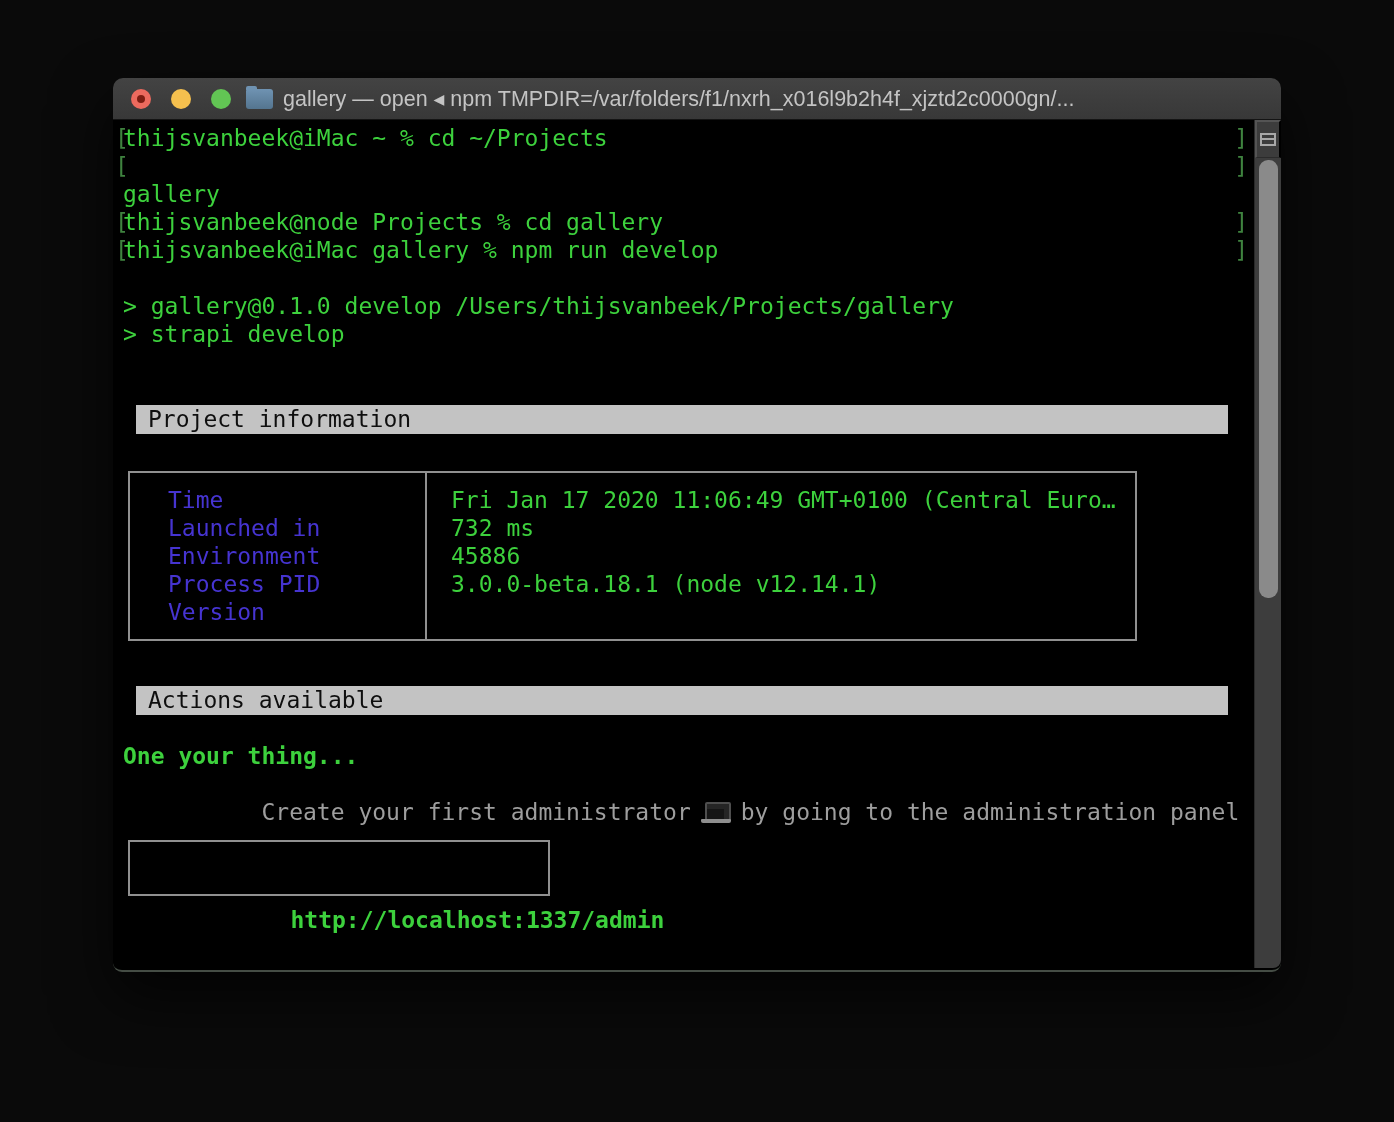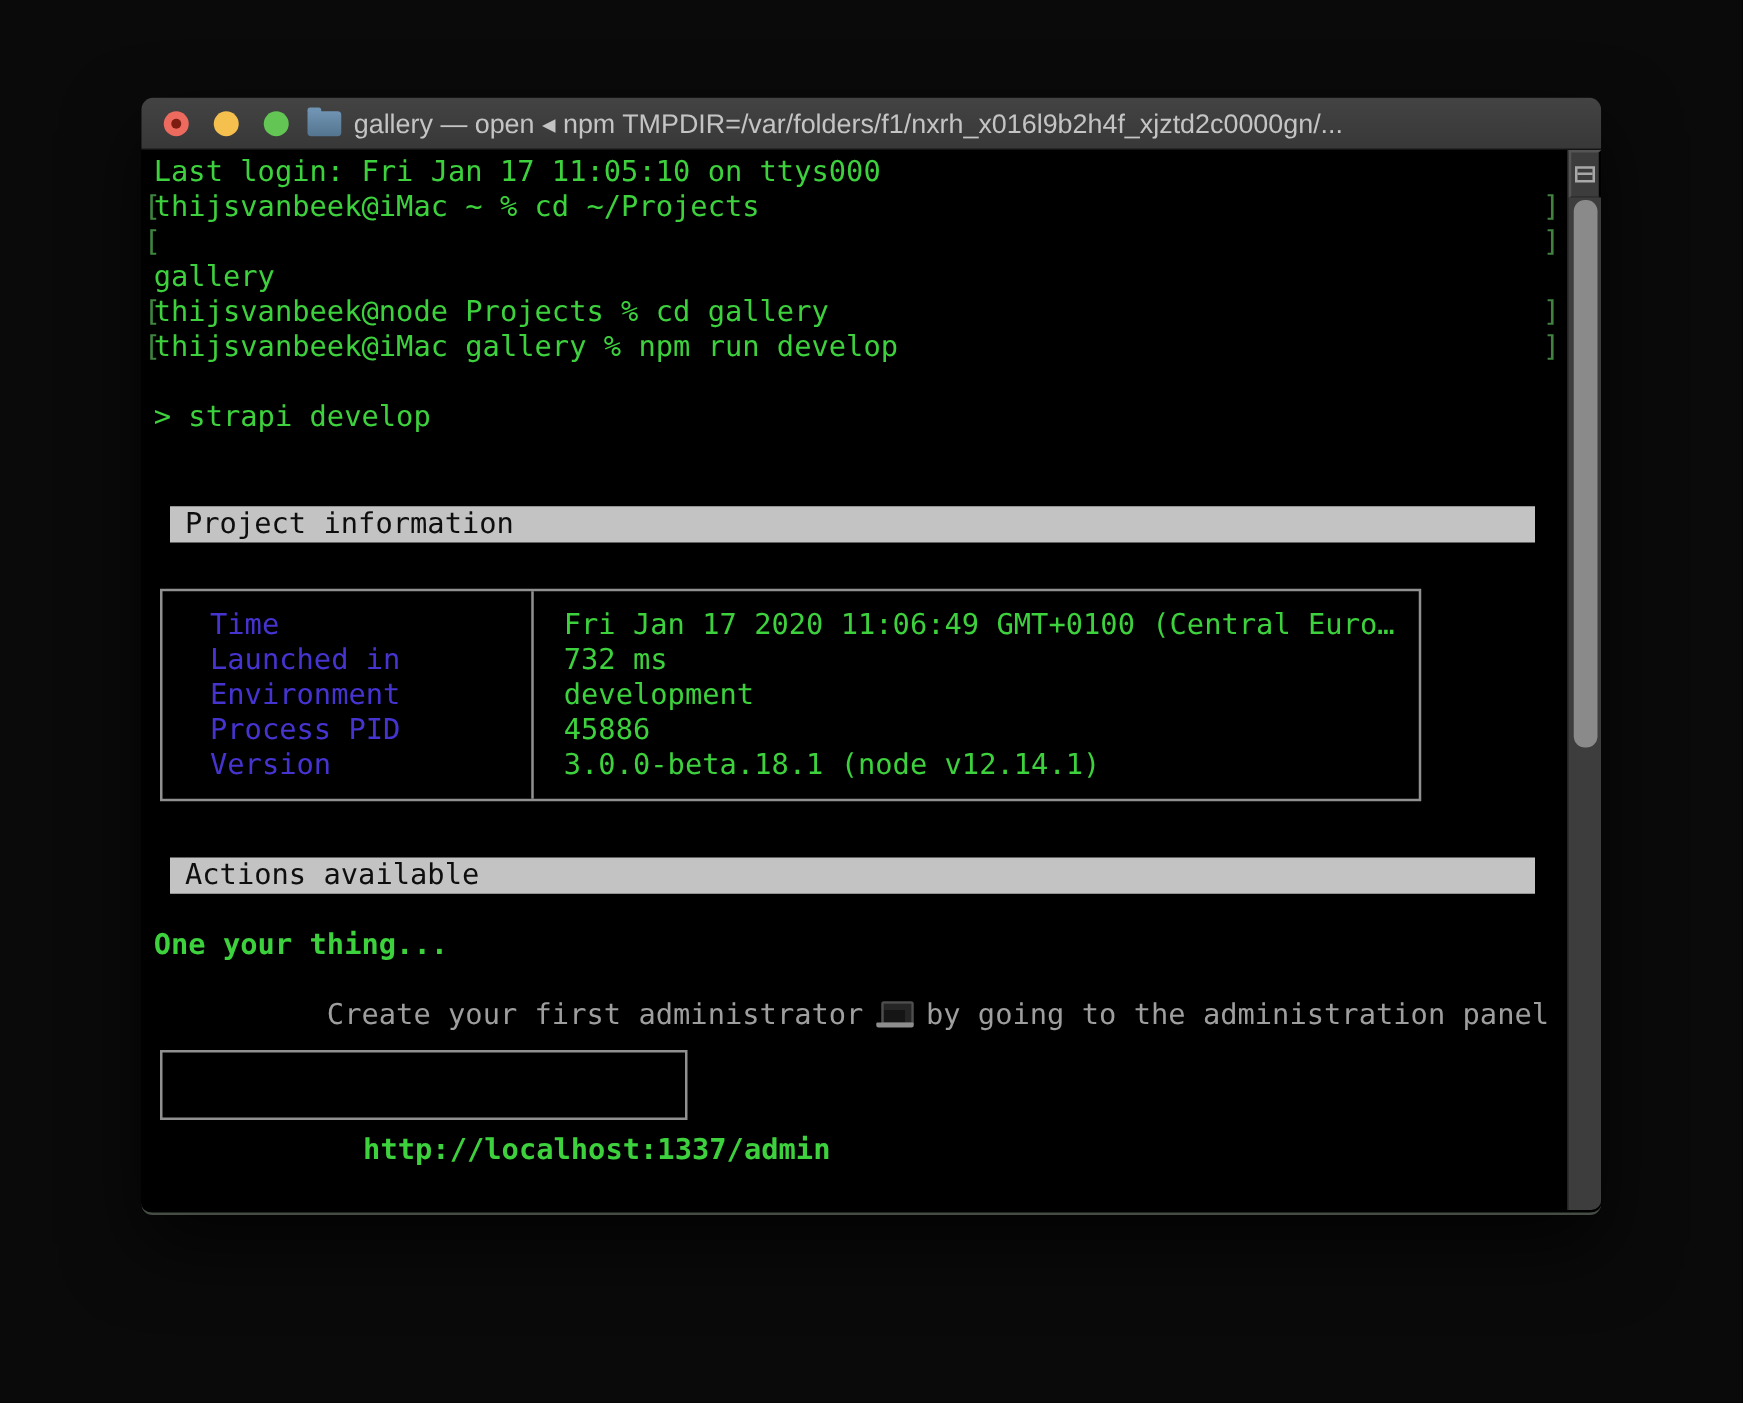--- a/index.html
+++ b/index.html
@@ -105,45 +105,44 @@
         <button class="dot green"></button>
       </div>
       <span class="folder"></span>
       <div class="title">gallery — open ◂ npm TMPDIR=/var/folders/f1/nxrh_x016l9b2h4f_xjztd2c0000gn/...</div>
     </div>
 
     <div class="content">
       <div class="term">
 
         <div id="term-lines">
-            <div class="line"><span class="seg green">Last login: Fri Jan 17 11:05:10 on ttys000</span></div>
             <div class="line"><span class="lb">[</span><span class="seg green">thijsvanbeek@iMac ~ % cd ~/Projects</span><span class="rb">]</span></div>
             <div class="line"><span class="lb">[</span><span class="rb">]</span></div>
             <div class="line"><span class="seg green">gallery</span></div>
             <div class="line"><span class="lb">[</span><span class="seg green">thijsvanbeek@node Projects % cd gallery</span><span class="rb">]</span></div>
             <div class="line"><span class="lb">[</span><span class="seg green">thijsvanbeek@iMac gallery % npm run develop</span><span class="rb">]</span></div>
             <div class="line"></div>
+            <div class="line"><span class="seg green">&gt; gallery@0.1.0 develop /Users/thijsvanbeek/Projects/gallery</span></div>
             <div class="line"><span class="seg green">&gt; strapi develop</span></div>
           </div>
 
         <div class="section-bar">Project information</div>
 
         <div class="info-table">
           <div class="info-divider"></div>
           <div class="col-labels" id="info-labels">
               <div class="irow label">Time</div>
               <div class="irow label">Launched in</div>
               <div class="irow label">Environment</div>
               <div class="irow label">Process PID</div>
               <div class="irow label">Version</div>
             </div>
           <div class="col-values" id="info-values">
               <div class="irow value">Fri Jan 17 2020 11:06:49 GMT+0100 (Central Euro…</div>
               <div class="irow value">732 ms</div>
-              <div class="irow value">development</div>
               <div class="irow value">45886</div>
               <div class="irow value">3.0.0-beta.18.1 (node v12.14.1)</div>
             </div>
         </div>
 
         <div class="section-bar second">Actions available</div>
 
         <div class="headline">One your thing...</div>
 
         <div class="body-line">

